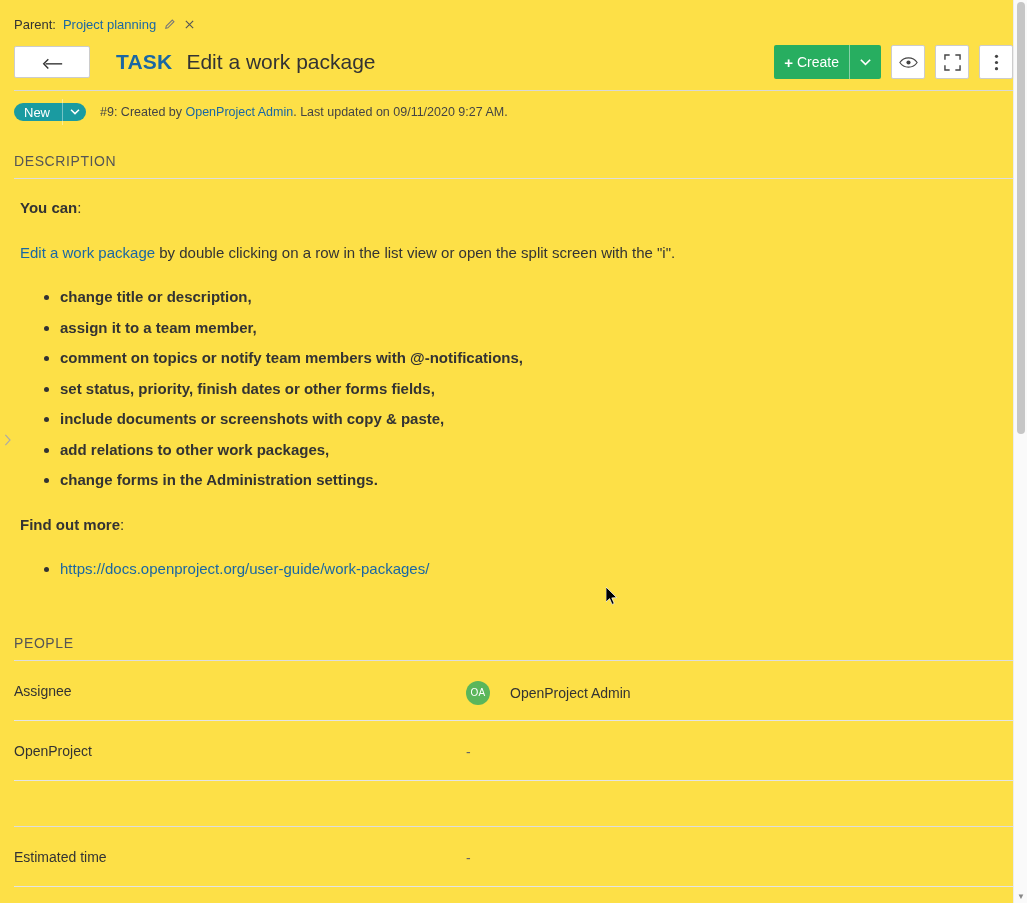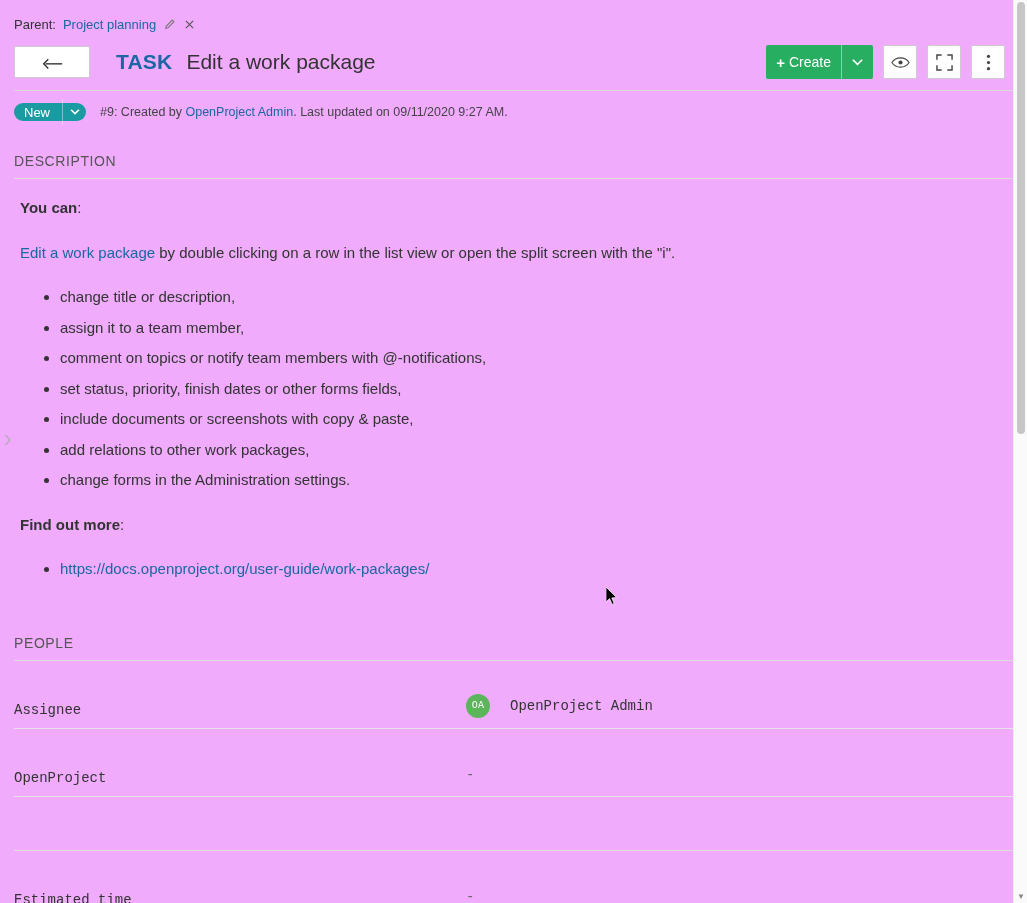--- a/index.html
+++ b/index.html
@@ -9,21 +9,21 @@
     background: #ffffff;
     font-family: "Liberation Sans", sans-serif;
     font-size: 14px;
     color: #333333;
     overflow: hidden;
   }
   #app {
     position: relative;
     width: 1027px;
     height: 903px;
-    background: #f0abfc;
+    background: #fde047;
   }
 
   
   .parent-row {
     display: flex;
     align-items: center;
     gap: 7px;
     padding: 14px 0 0 14px;
     font-size: 13px;
     color: #555;
@@ -42,21 +42,21 @@
     cursor: pointer;
     line-height: 1;
     display: inline-block;
   }
   .mini-icon svg { display: block; }
 
   
   .header-row {
     display: flex;
     align-items: center;
-    padding: 0 22px 0 14px;
+    padding: 0 14px 0 14px;
     height: 56px;
     position: relative;
   }
   .back-btn {
     width: 76px;
     height: 32px;
     border: 1px solid #cccccc;
     border-radius: 2px;
     background: #fff;
     display: flex;
@@ -186,37 +186,37 @@
     line-height: 1.5;
     color: #333;
   }
   .description a { color: #1a67a3; text-decoration: none; }
   .desc-p { margin: 0 0 22px 6px; }
   .desc-strong { font-weight: bold; }
   .desc-list {
     margin: 8px 0 22px 0;
     padding-left: 46px;
     list-style: disc;
+    font-weight: bold;
   }
   .desc-list li { margin-bottom: 8px; }
   .link-list {
     margin: 0;
     padding-left: 46px;
     list-style: disc;
   }
 
   
   .attr {
     display: flex;
-    align-items: flex-end;
-    margin: 12px 14px;
+    align-items: flex-start;
+    margin: 4px 14px;
     padding: 16px 0 10px 0;
     border-bottom: 1px solid #e4e4e4;
     min-height: 56px;
-    font-family: Liberation Mono, monospace;
   }
   .attr-label {
     width: 452px;
     font-size: 14px;
     color: #333;
     padding-top: 2px;
   }
   .attr-value {
     flex: 1;
     font-size: 14px;

